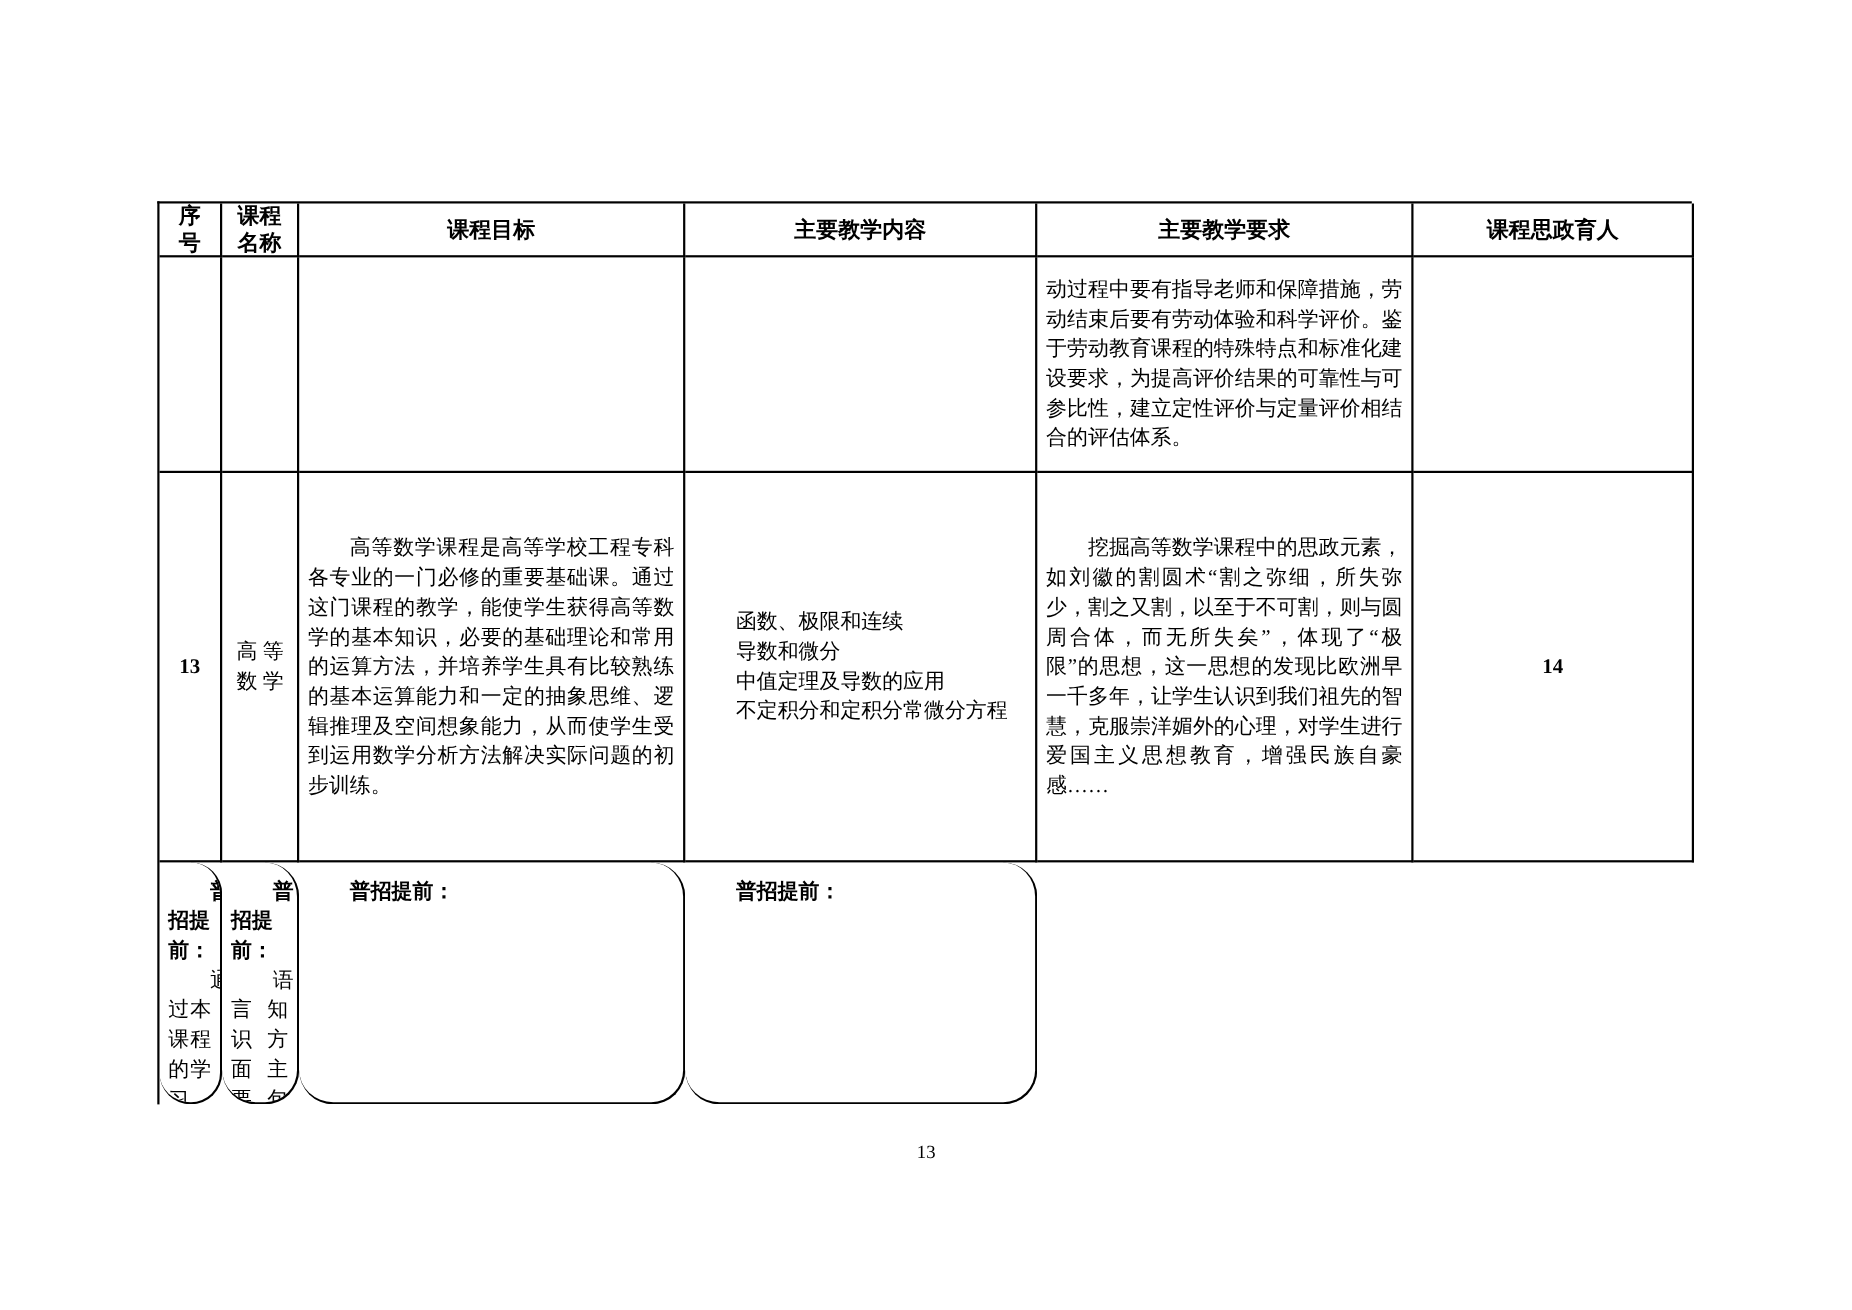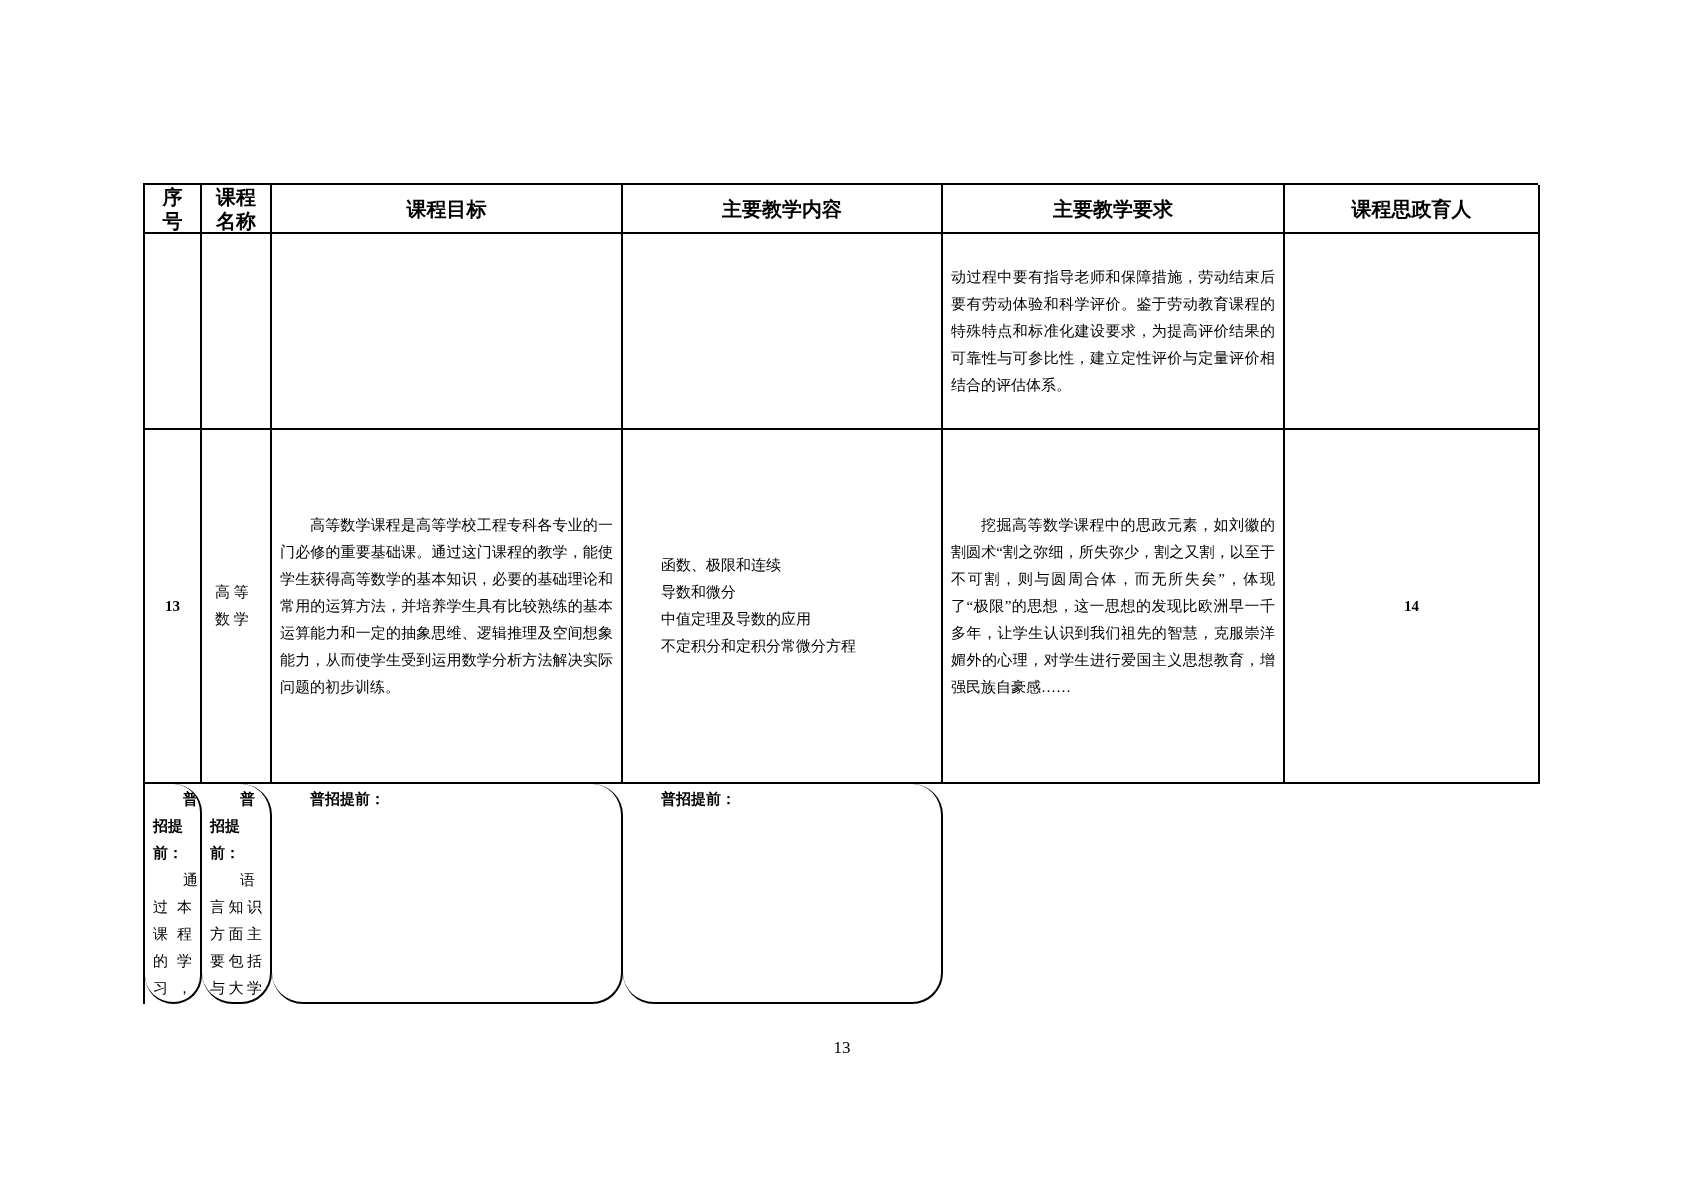--- a/index.html
+++ b/index.html
@@ -20,23 +20,23 @@
     grid-template-rows:49px 196px 354px 220px;
     border-top:2px solid #000;
     border-left:2px solid #000;
     box-sizing:border-box;
   }
   .cell{
     border-right:2px solid #000;
     border-bottom:2px solid #000;
     box-sizing:border-box;
     overflow:hidden;
-    font-size:15px;
+    font-size:19px;
     line-height:27px;
-    padding:2px 8px;
+    padding:13px 8px;
     display:flex;
     flex-direction:column;
   }
   .vc{justify-content:center;}
   .vt{justify-content:flex-start;border-radius:31px;}
   .th{
     font-weight:bold;
     font-size:20px;
     line-height:24px;
     align-items:center;

